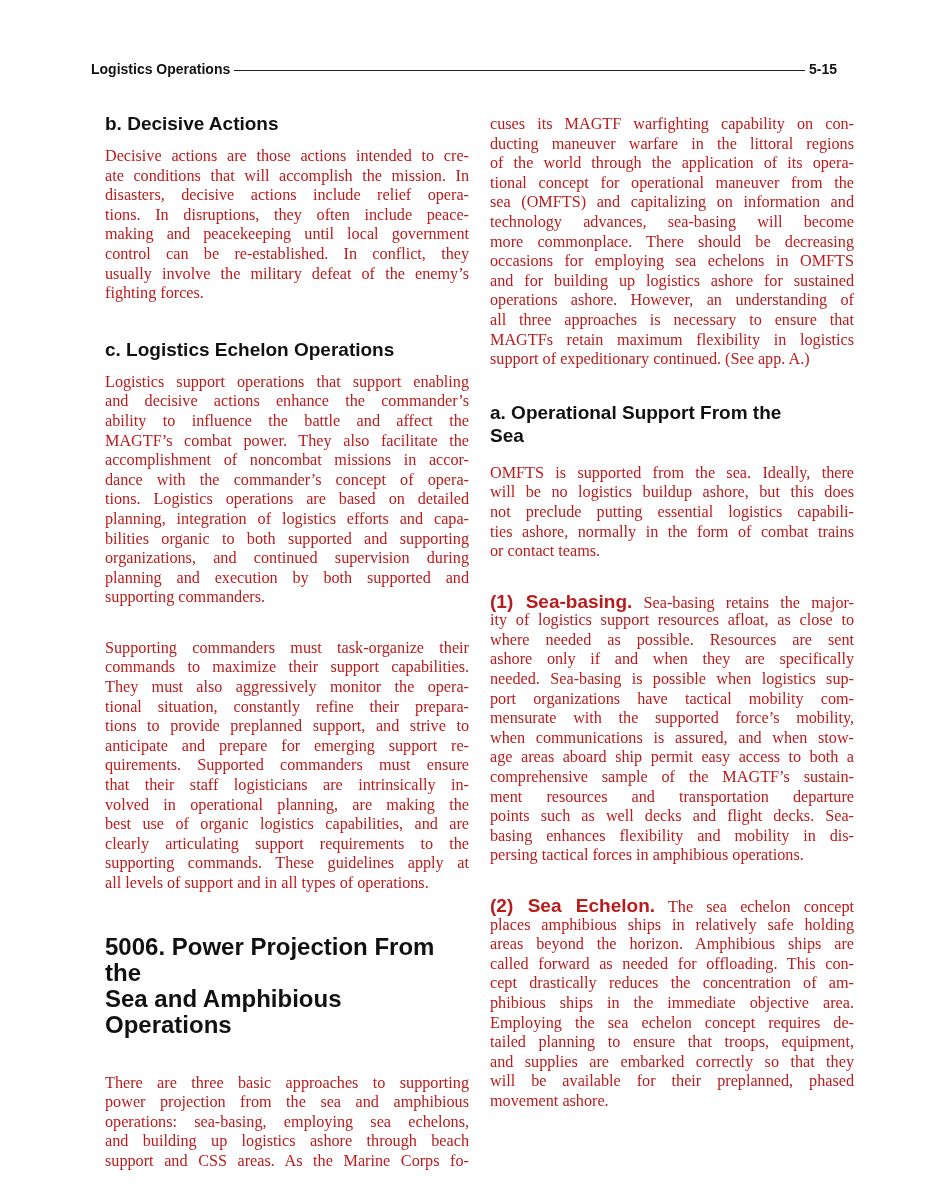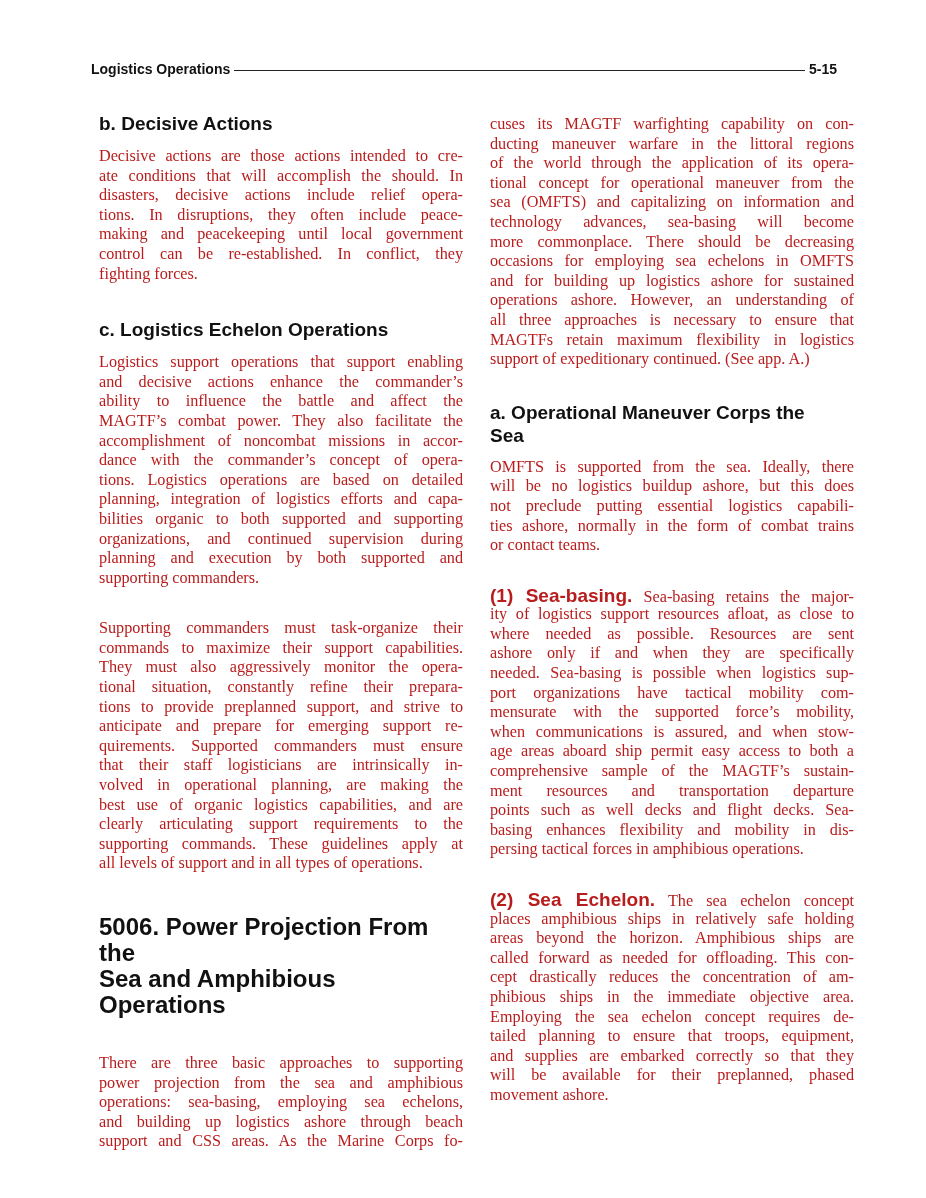--- a/index.html
+++ b/index.html
@@ -4,21 +4,21 @@
 <style>
   html, body { margin: 0; padding: 0; background: #ffffff; }
   body { width: 926px; height: 1198px; position: relative; overflow: hidden; color: #111; }
   .header {
     position: absolute; left: 91px; top: 58px; width: 746px; height: 22px;
     display: flex; align-items: center;
     font-family: "Liberation Sans", sans-serif; font-weight: bold; font-size: 14px; color: #111; text-align: center;
   }
   .header .rule { flex: 1; height: 0; border-top: 1px solid #222; margin: 0 4px; position: relative; top: 1px; }
   .col { position: absolute; top: 112px; width: 364px; }
-  .col.left { left: 99px; }
+  .col.left { left: 105px; }
   .col.right { left: 490px; }
   h2 {
     font-family: "Liberation Sans", sans-serif; font-weight: bold; font-size: 19px;
     margin: 0; line-height: 23px; color: #111;
   }
   h1 {
     font-family: "Liberation Sans", sans-serif; font-weight: bold; font-size: 24px;
     margin: 0; line-height: 26px; color: #111;
   }
   .para {
@@ -37,25 +37,26 @@
 <div class="header">
   <span>Logistics Operations</span>
   <span class="rule"></span>
   <span>5-15</span>
 </div>
 
 <div class="col left">
   <h2>b.  Decisive Actions</h2>
   <div class="para" style="margin-top:12px">
       <span class="line">Decisive actions are those actions intended to cre-</span>
-      <span class="line">ate conditions that will accomplish the should. In</span>
+      <span class="line">ate conditions that will accomplish the mission. In</span>
       <span class="line">disasters, decisive actions include relief opera-</span>
       <span class="line">tions. In disruptions, they often include peace-</span>
       <span class="line">making and peacekeeping until local government</span>
       <span class="line">control can be re-established. In conflict, they</span>
+      <span class="line">usually involve the military defeat of the enemy’s</span>
       <span class="line last">fighting forces.</span>
     </div>
 
   <h2 style="margin-top:34px">c.  Logistics Echelon Operations</h2>
   <div class="para" style="margin-top:12px">
       <span class="line">Logistics support operations that support enabling</span>
       <span class="line">and decisive actions enhance the commander’s</span>
       <span class="line">ability to influence the battle and affect the</span>
       <span class="line">MAGTF’s combat power. They also facilitate the</span>
       <span class="line">accomplishment of noncombat missions in accor-</span>
@@ -104,23 +105,23 @@
       <span class="line">technology advances, sea-basing will become</span>
       <span class="line">more commonplace. There should be decreasing</span>
       <span class="line">occasions for employing sea echelons in OMFTS</span>
       <span class="line">and for building up logistics ashore for sustained</span>
       <span class="line">operations ashore. However, an understanding of</span>
       <span class="line">all three approaches is necessary to ensure that</span>
       <span class="line">MAGTFs retain maximum flexibility in logistics</span>
       <span class="line last">support of expeditionary continued. (See app. A.)</span>
     </div>
 
-  <h2 style="margin-top:31px">a.  Operational Maneuver Corps the</h2>
+  <h2 style="margin-top:31px">a.  Operational Support From the</h2>
   <h2>Sea</h2>
-  <div class="para" style="margin-top:11px">
+  <div class="para" style="margin-top:17px">
       <span class="line">OMFTS is supported from the sea. Ideally, there</span>
       <span class="line">will be no logistics buildup ashore, but this does</span>
       <span class="line">not preclude putting essential logistics capabili-</span>
       <span class="line">ties ashore, normally in the form of combat trains</span>
       <span class="line last">or contact teams.</span>
     </div>
 
   <div class="para" style="margin-top:30px">
     <span class="line"><span class="inline-head">(1)  Sea-basing.</span><span> Sea-basing retains the major-</span></span>
     <span><span class="line">ity of logistics support resources afloat, as close to</span><span class="line">where needed as possible. Resources are sent</span><span class="line">ashore only if and when they are specifically</span><span class="line">needed. Sea-basing is possible when logistics sup-</span><span class="line">port organizations have tactical mobility com-</span><span class="line">mensurate with the supported force’s mobility,</span><span class="line">when communications is assured, and when stow-</span><span class="line">age areas aboard ship permit easy access to both a</span><span class="line">comprehensive sample of the MAGTF’s sustain-</span><span class="line">ment resources and transportation departure</span><span class="line">points such as well decks and flight decks. Sea-</span><span class="line">basing enhances flexibility and mobility in dis-</span><span class="line last">persing tactical forces in amphibious operations.</span></span>

